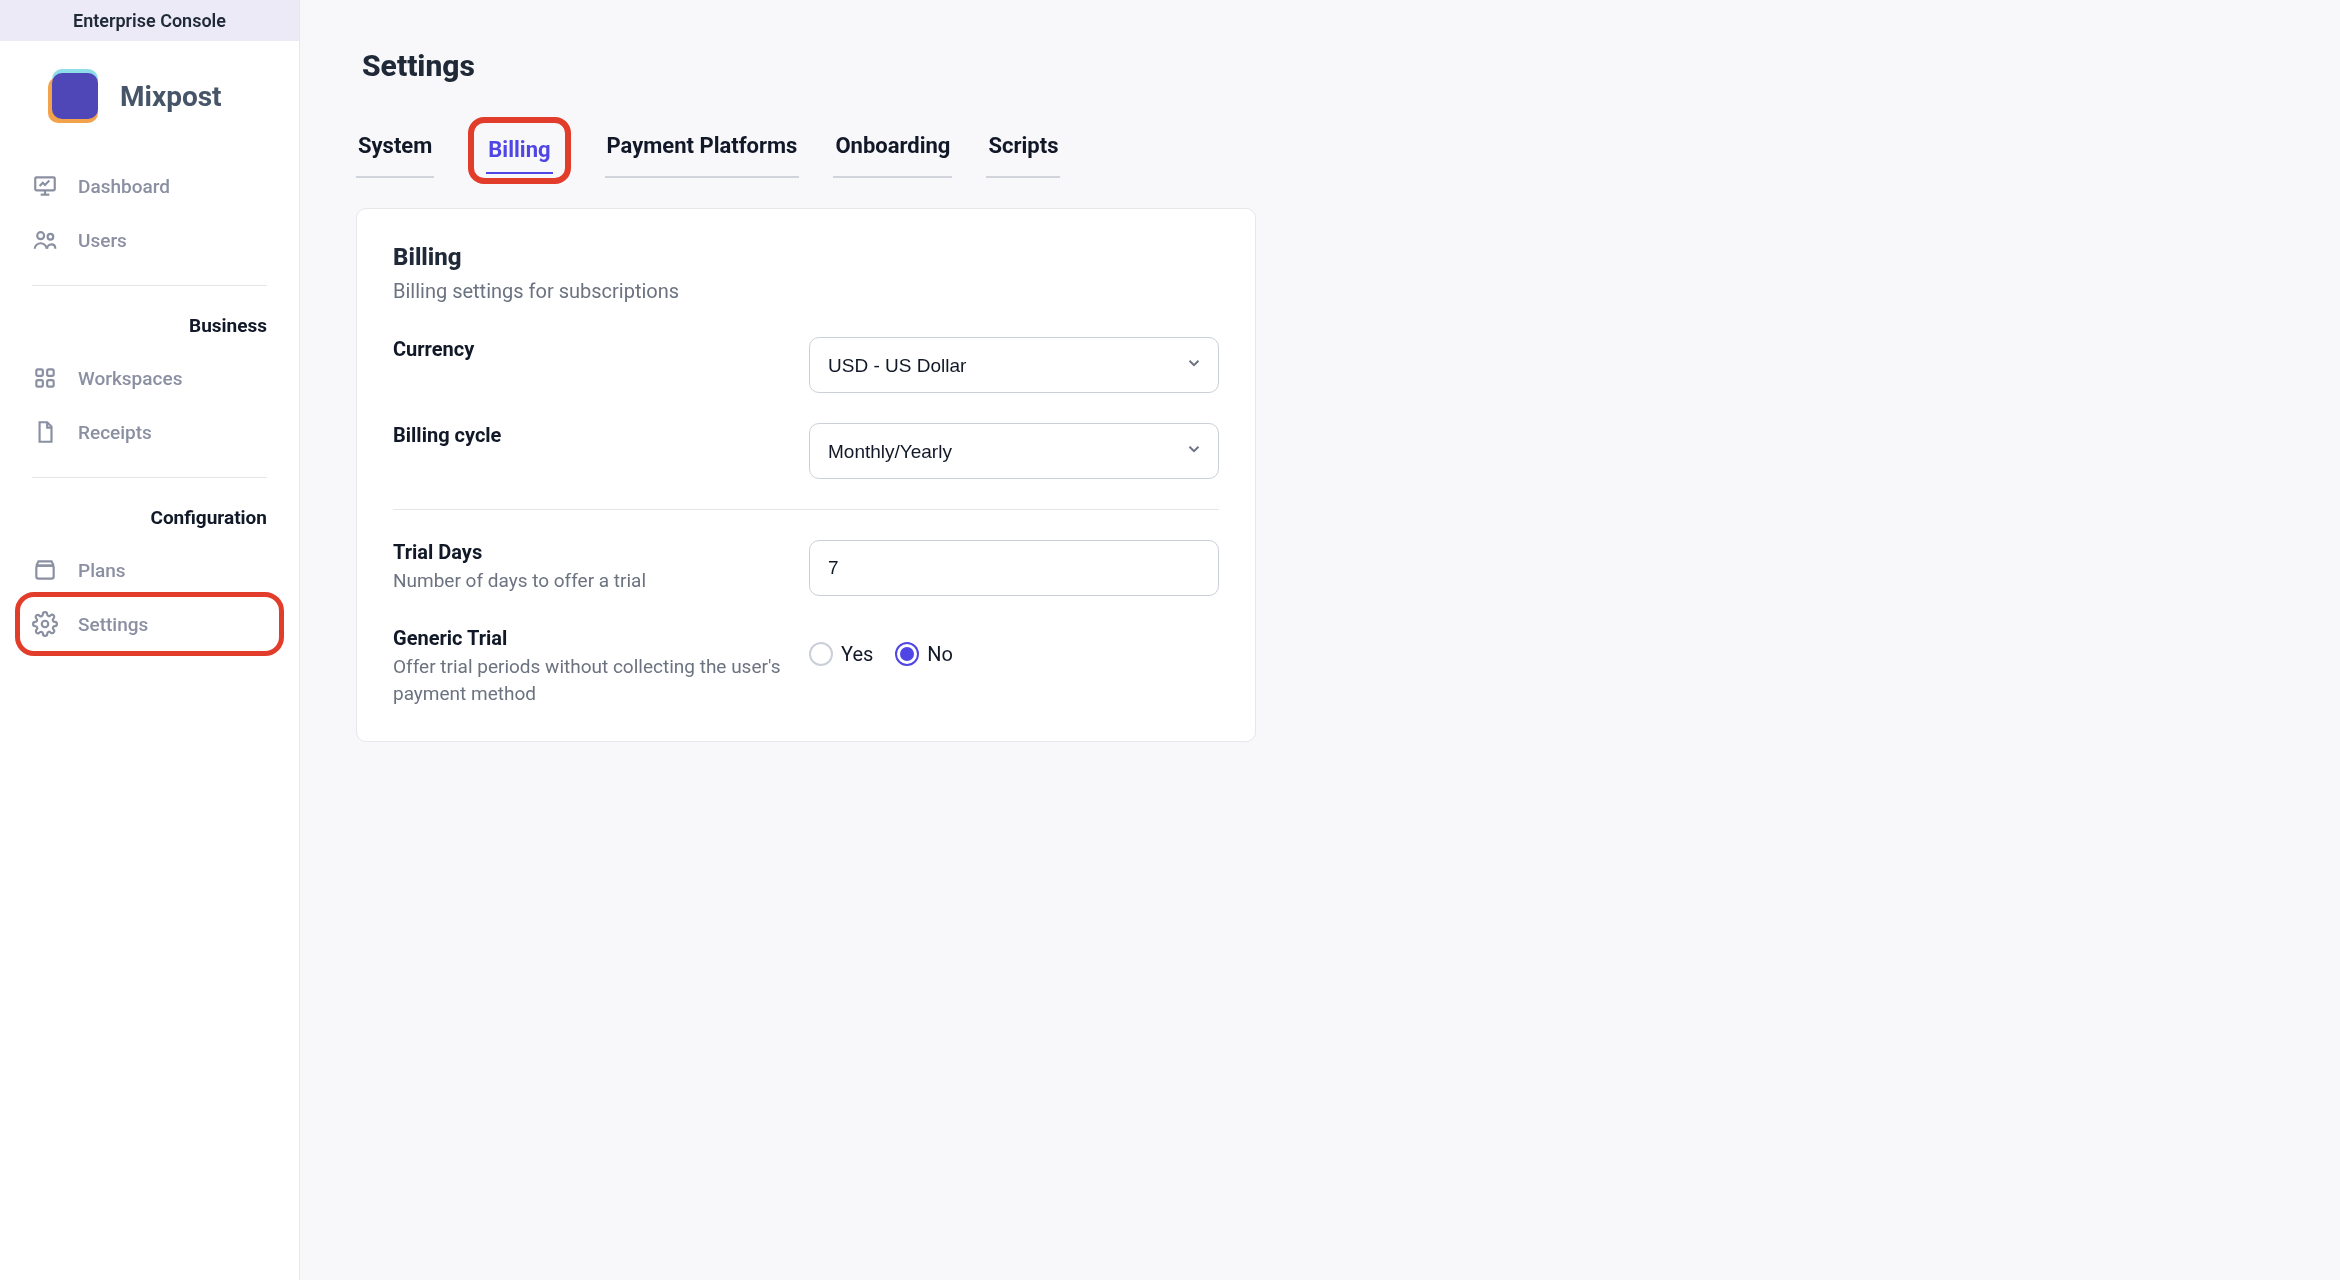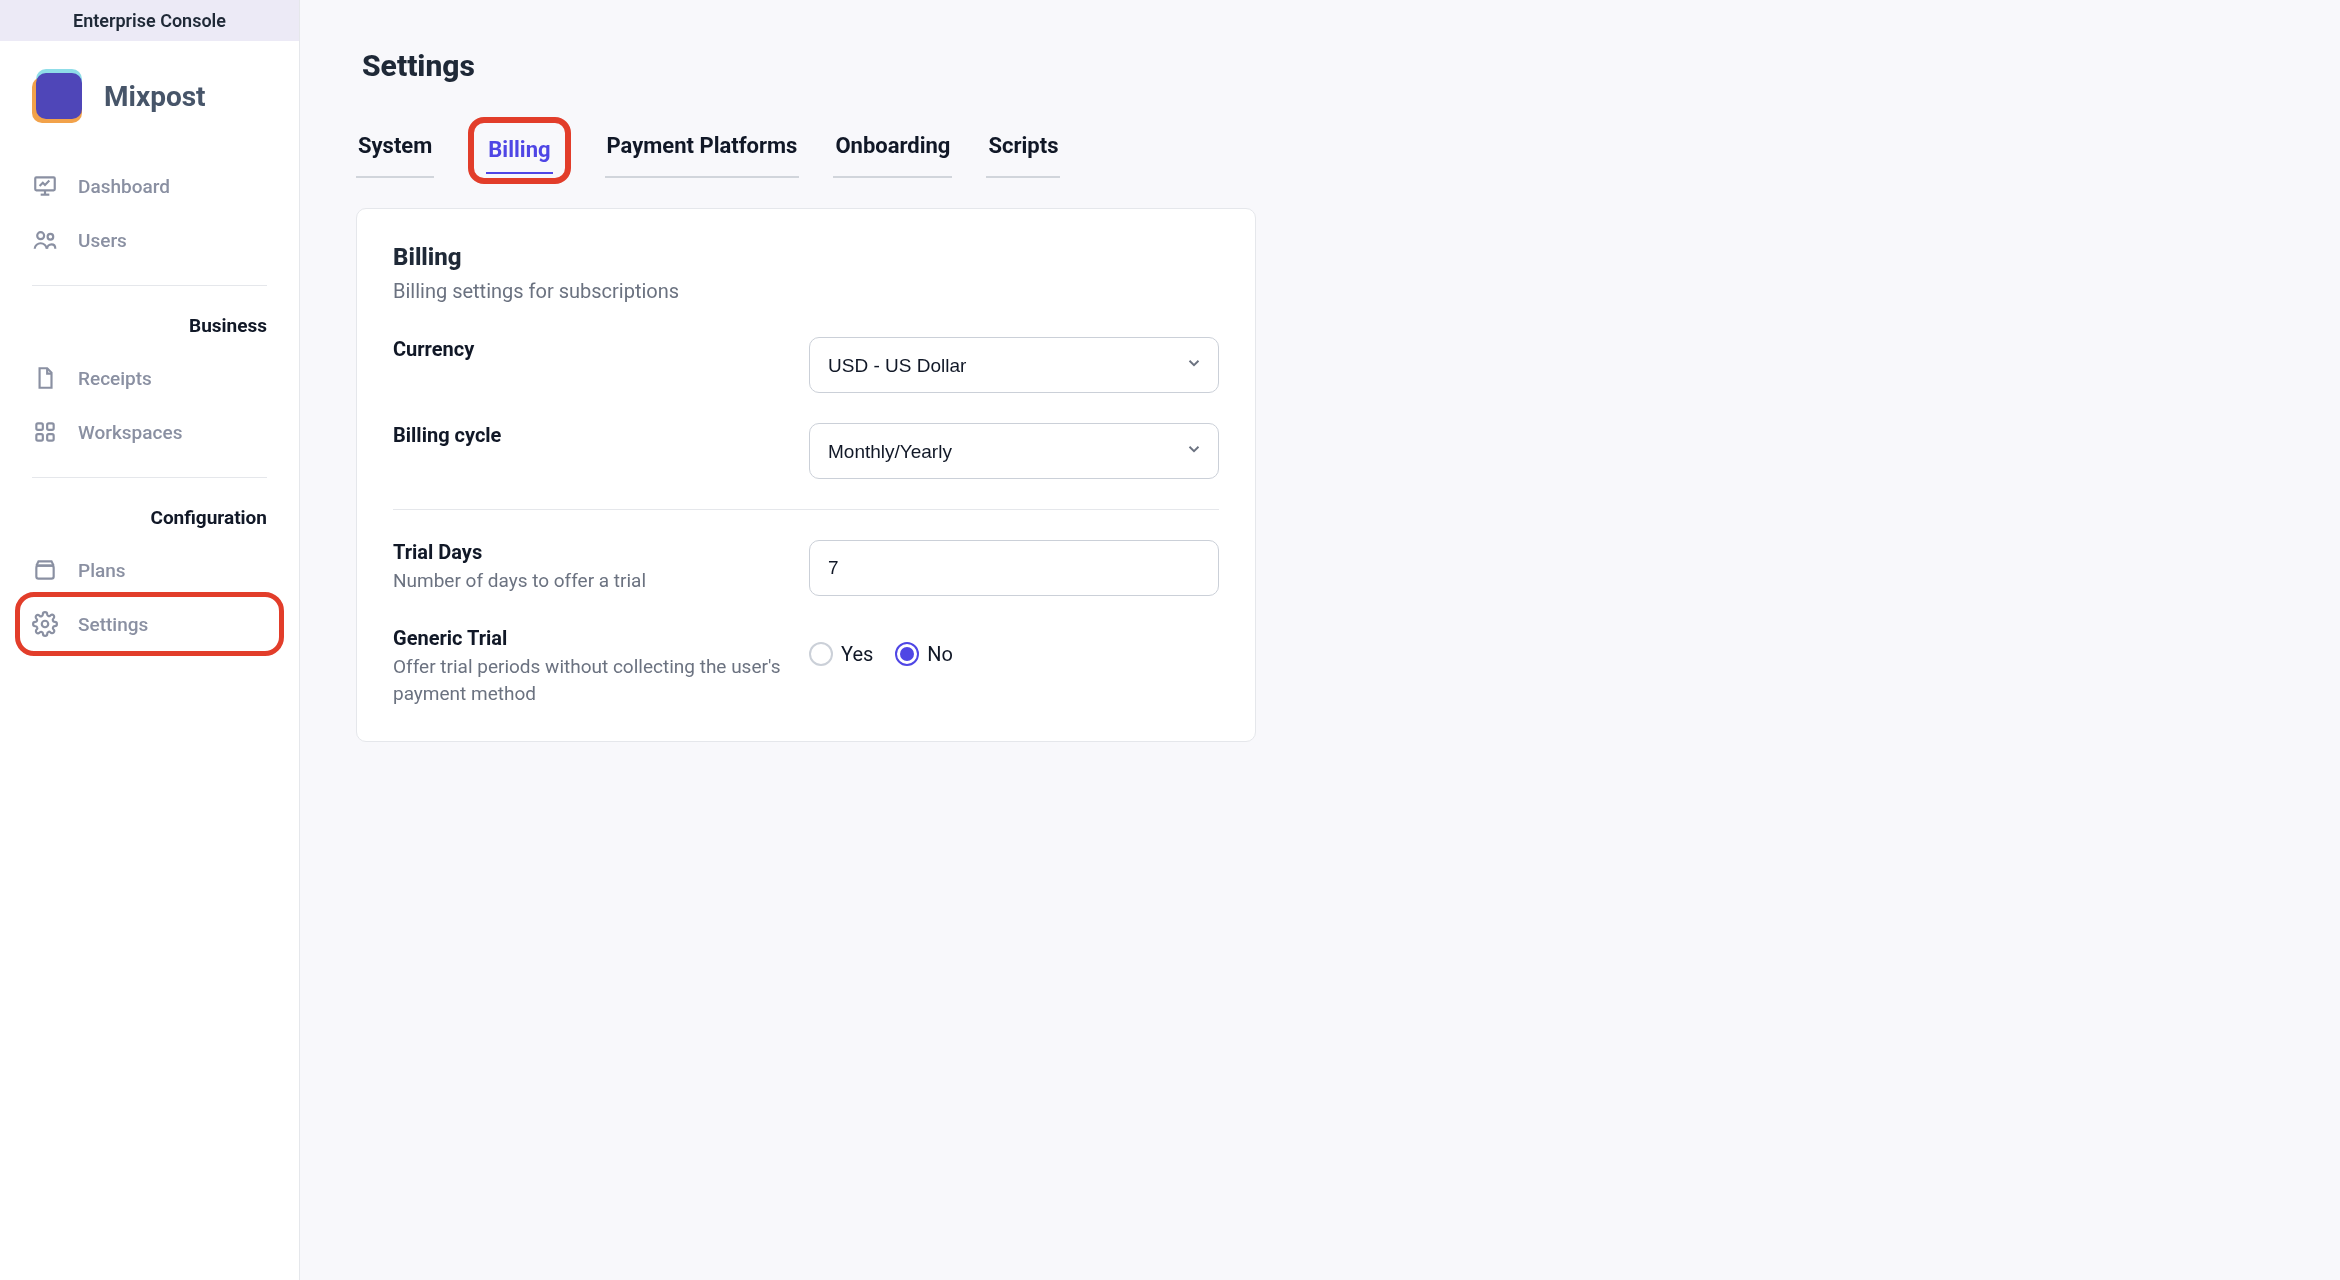--- a/index.html
+++ b/index.html
@@ -29,21 +29,21 @@
     text-align: center;
     padding: 10px 0;
     font-weight: 600;
     font-size: 18px;
     color: #1f2937;
   }
   .brand {
     display: flex;
     align-items: center;
     gap: 18px;
-    padding: 28px 32px 24px 32px;
+    padding: 28px 32px 24px 48px;
   }
   .brand-logo {
     position: relative;
     width: 54px;
     height: 54px;
   }
   .brand-logo .layer-back {
     position: absolute;
     top: 0; left: 4px;
     width: 46px; height: 46px;
@@ -294,36 +294,36 @@
         <span>Users</span>
       </div>
 
       <hr class="nav-divider">
 
       <div class="nav-section-title">Business</div>
 
       <div class="nav-item">
         <span class="icon">
           <svg viewBox="0 0 24 24" fill="none" stroke="currentColor" stroke-width="2">
-              <path d="M7 3h7l4 4v14H7z"></path>
-              <path d="M14 3v5h4"></path>
-            </svg>
-        </span>
-        <span>Receipts</span>
-      </div>
-      <div class="nav-item">
-        <span class="icon">
-          <svg viewBox="0 0 24 24" fill="none" stroke="currentColor" stroke-width="2">
               <rect x="4" y="4" width="6" height="6" rx="1.5"></rect>
               <rect x="14" y="4" width="6" height="6" rx="1.5"></rect>
               <rect x="4" y="14" width="6" height="6" rx="1.5"></rect>
               <rect x="14" y="14" width="6" height="6" rx="1.5"></rect>
             </svg>
         </span>
         <span>Workspaces</span>
+      </div>
+      <div class="nav-item">
+        <span class="icon">
+          <svg viewBox="0 0 24 24" fill="none" stroke="currentColor" stroke-width="2">
+              <path d="M7 3h7l4 4v14H7z"></path>
+              <path d="M14 3v5h4"></path>
+            </svg>
+        </span>
+        <span>Receipts</span>
       </div>
 
       <hr class="nav-divider">
 
       <div class="nav-section-title">Configuration</div>
 
       <div class="nav-item">
         <span class="icon">
           <svg viewBox="0 0 24 24" fill="none" stroke="currentColor" stroke-width="2">
               <rect x="4" y="8" width="16" height="12" rx="2"></rect>

